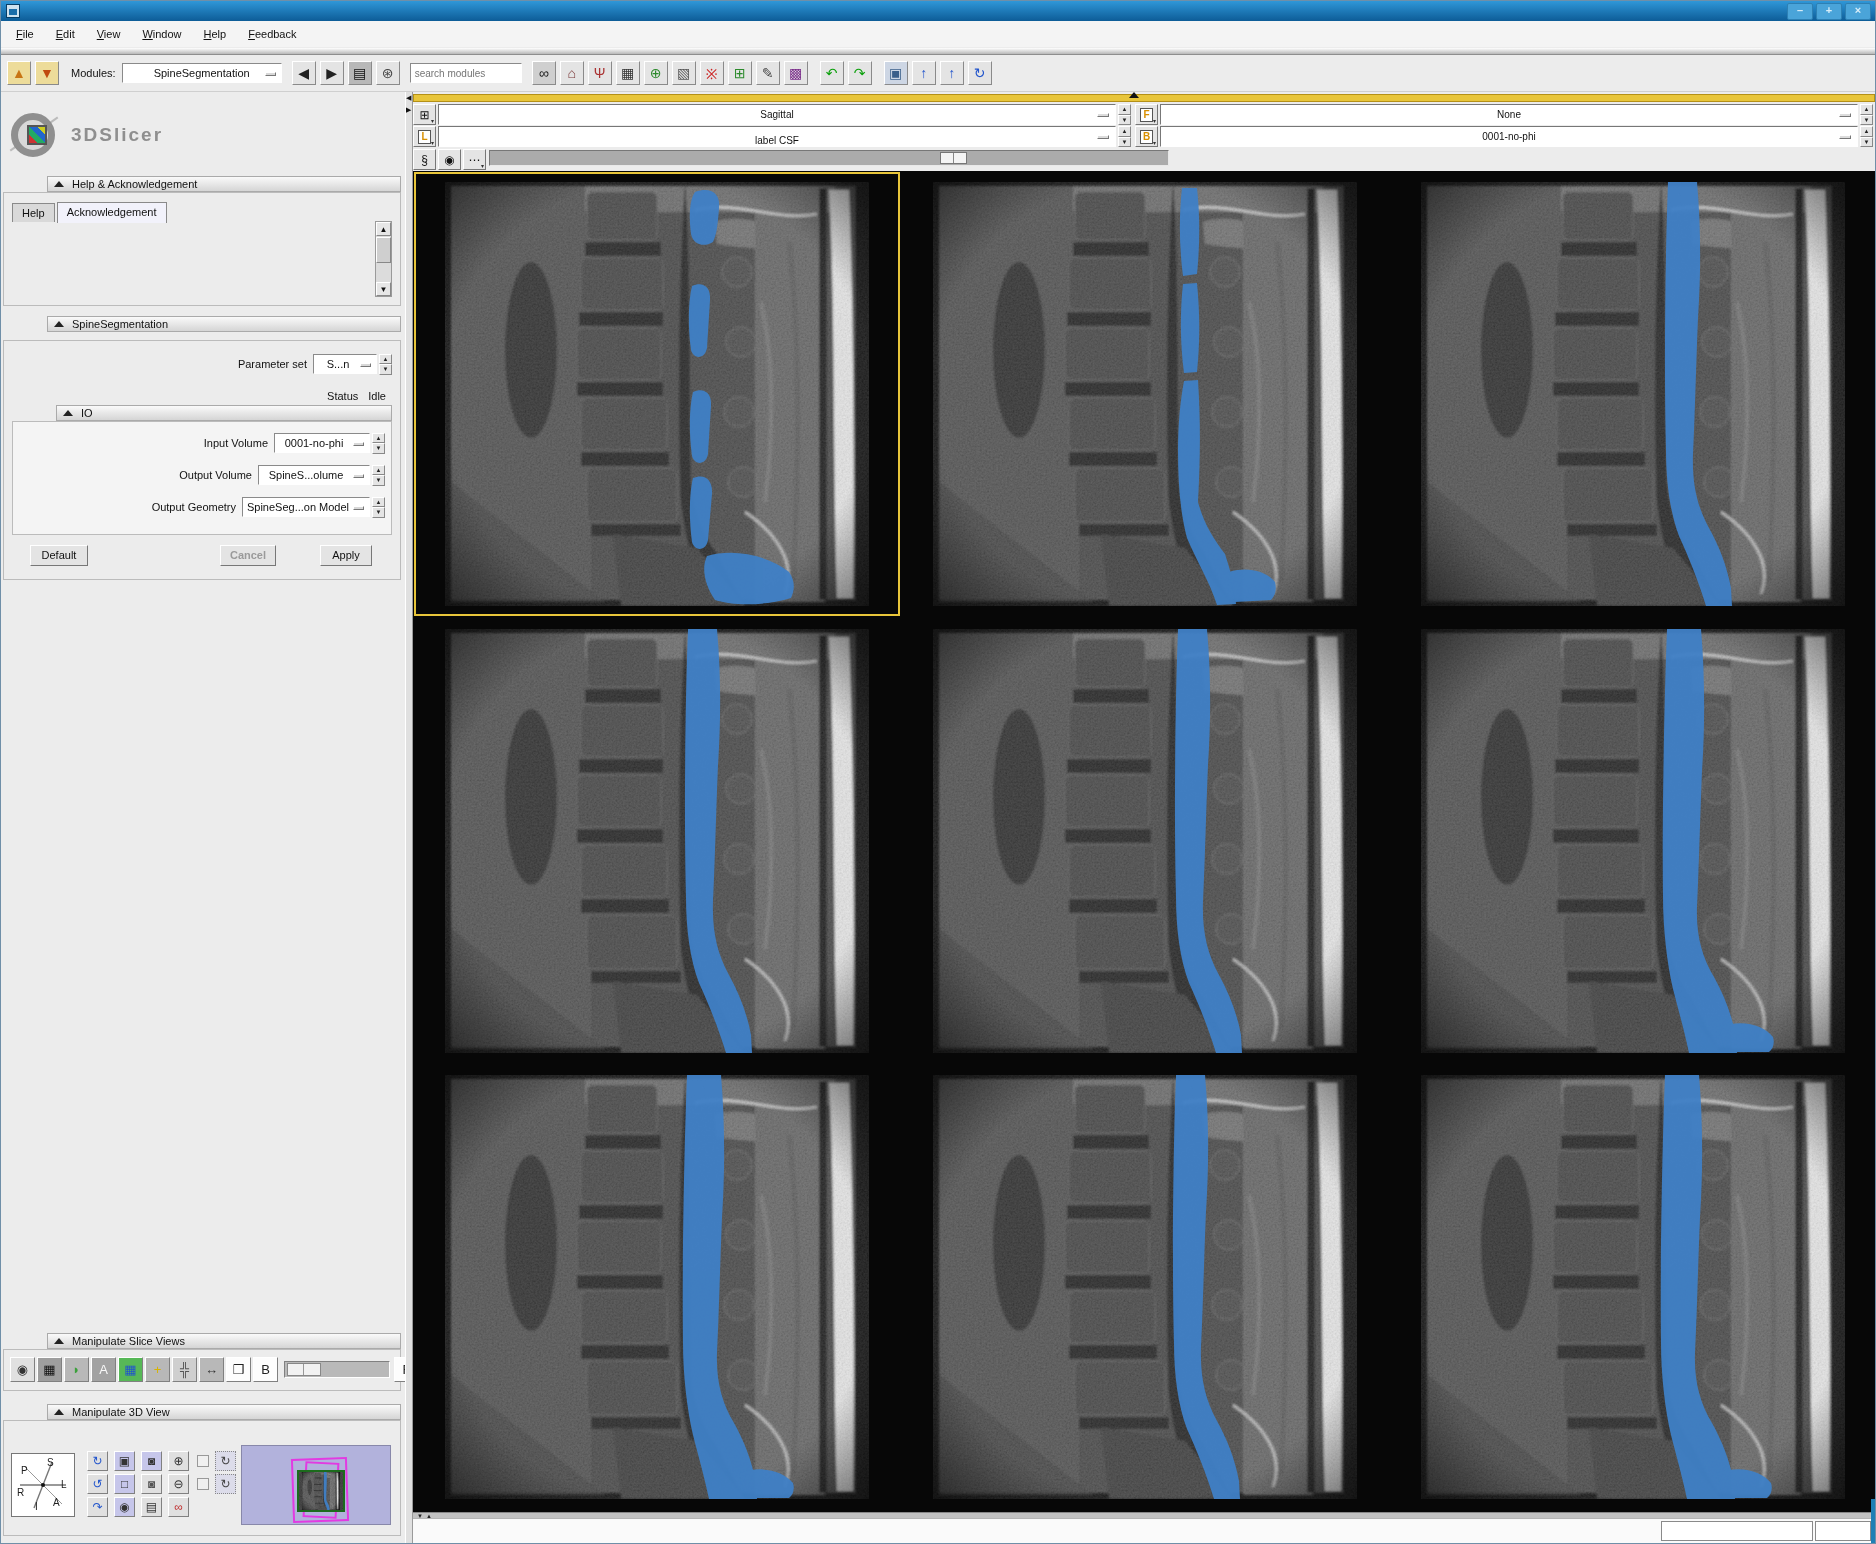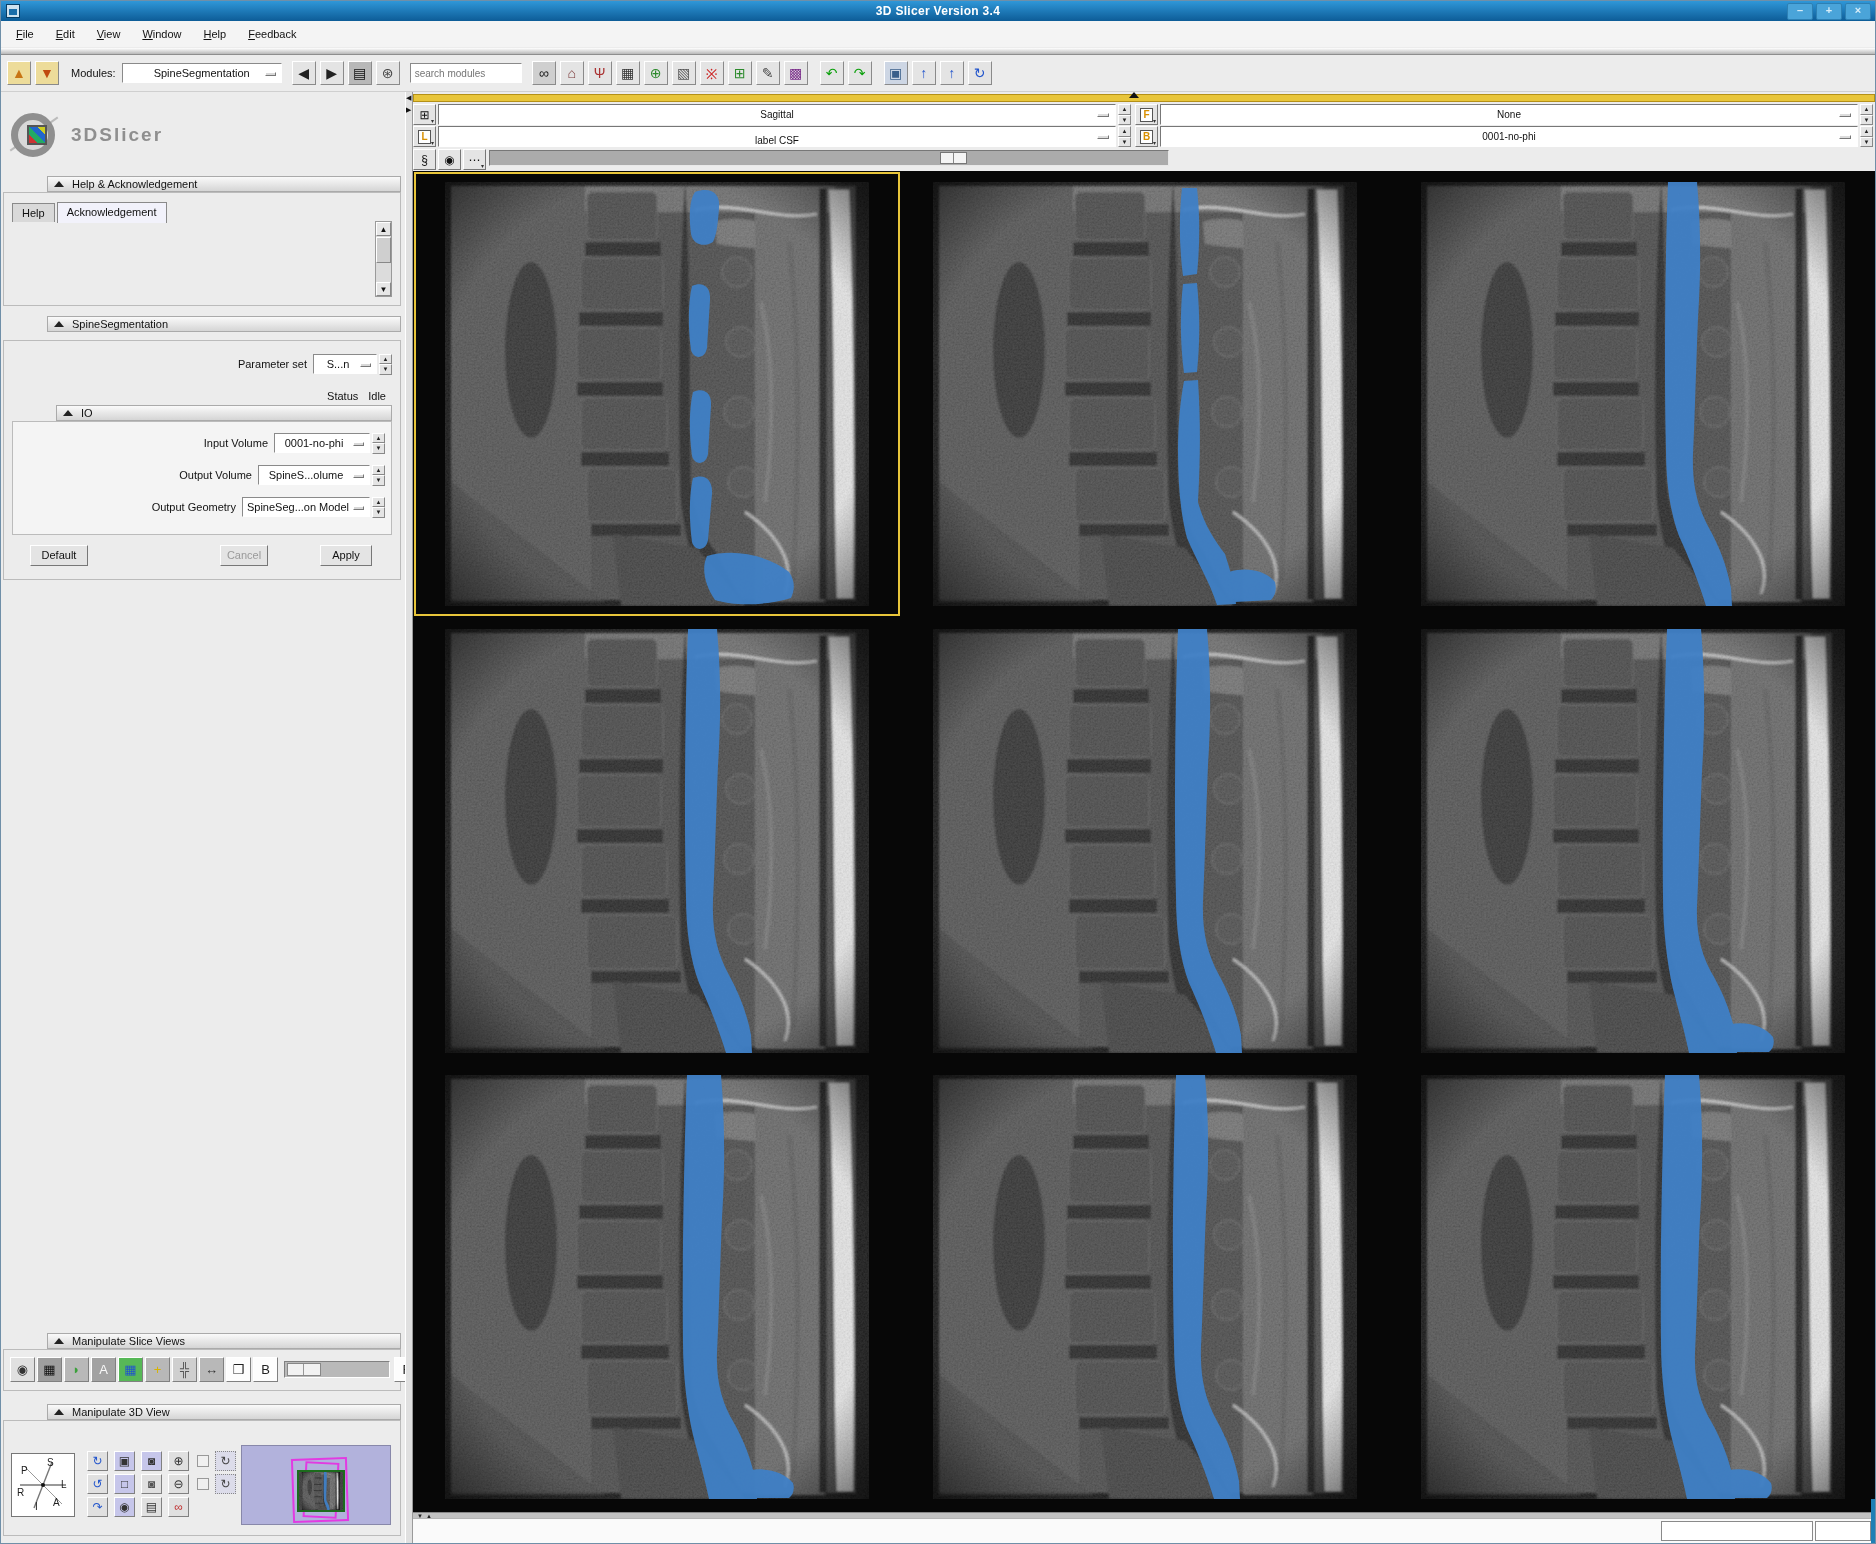--- a/index.html
+++ b/index.html
@@ -132,21 +132,20 @@
   .bluesliver{position:absolute;right:0;bottom:0;width:4px;height:44px;background:#1f7fb5;}
   .axtext{position:absolute;font-size:10px;color:#222;}
 </style>
 </head>
 <body>
 
 <div class="app">
 
   <div class="titlebar">
     <div class="appicon"></div>
-    <div class="title">3D Slicer Version 3.4</div>
     <div class="wbtns">
       <div class="wbtn">–</div>
       <div class="wbtn">+</div>
       <div class="wbtn">×</div>
     </div>
   </div>
 
   <div class="menubar" id="menubar">
       <span class="menu-item">File</span>
       <span class="menu-item">Edit</span>
@@ -282,21 +281,21 @@
               <span style="margin-right: 16px;">SpineSeg...on Model</span>
               <span class="dash"></span>
             </div>
             <div class="spin">
               <span>▲</span>
               <span>▼</span>
             </div>
           </div>
         </div>
       <span id="module-buttons"></span>
-    <div class="pbtn" style="left: 26px; width: 58px; top: 204px;">Default</div><div class="pbtn disabled" style="left: 216px; width: 48px; top: 204px;">Cancel</div><div class="pbtn" style="left: 316px; width: 52px; top: 204px;">Apply</div></div>
+    <div class="pbtn" style="left: 26px; width: 58px; top: 204px;">Default</div><div class="pbtn disabled" style="left: 216px; width: 56px; top: 204px; font-weight: bold;">Cancel</div><div class="pbtn" style="left: 316px; width: 52px; top: 204px;">Apply</div></div>
 
     <div class="sechdr" style="top:1241px;">
       <span class="tri"></span>
       <span>Manipulate Slice Views</span>
     </div>
     <div class="secbody" style="top:1257px;height:42px;">
       <div class="icons-row" style="left:6px;top:7px;" id="slice-icons">
           <span class="sbtn" style="color: rgb(51, 51, 51); background: rgb(224, 224, 224);">◉</span>
           <span class="sbtn" style="color: rgb(17, 17, 17); background: rgb(158, 158, 158);">▦</span>
           <span class="sbtn" style="color: rgb(58, 160, 58); background: rgb(184, 184, 184);">◗</span>

